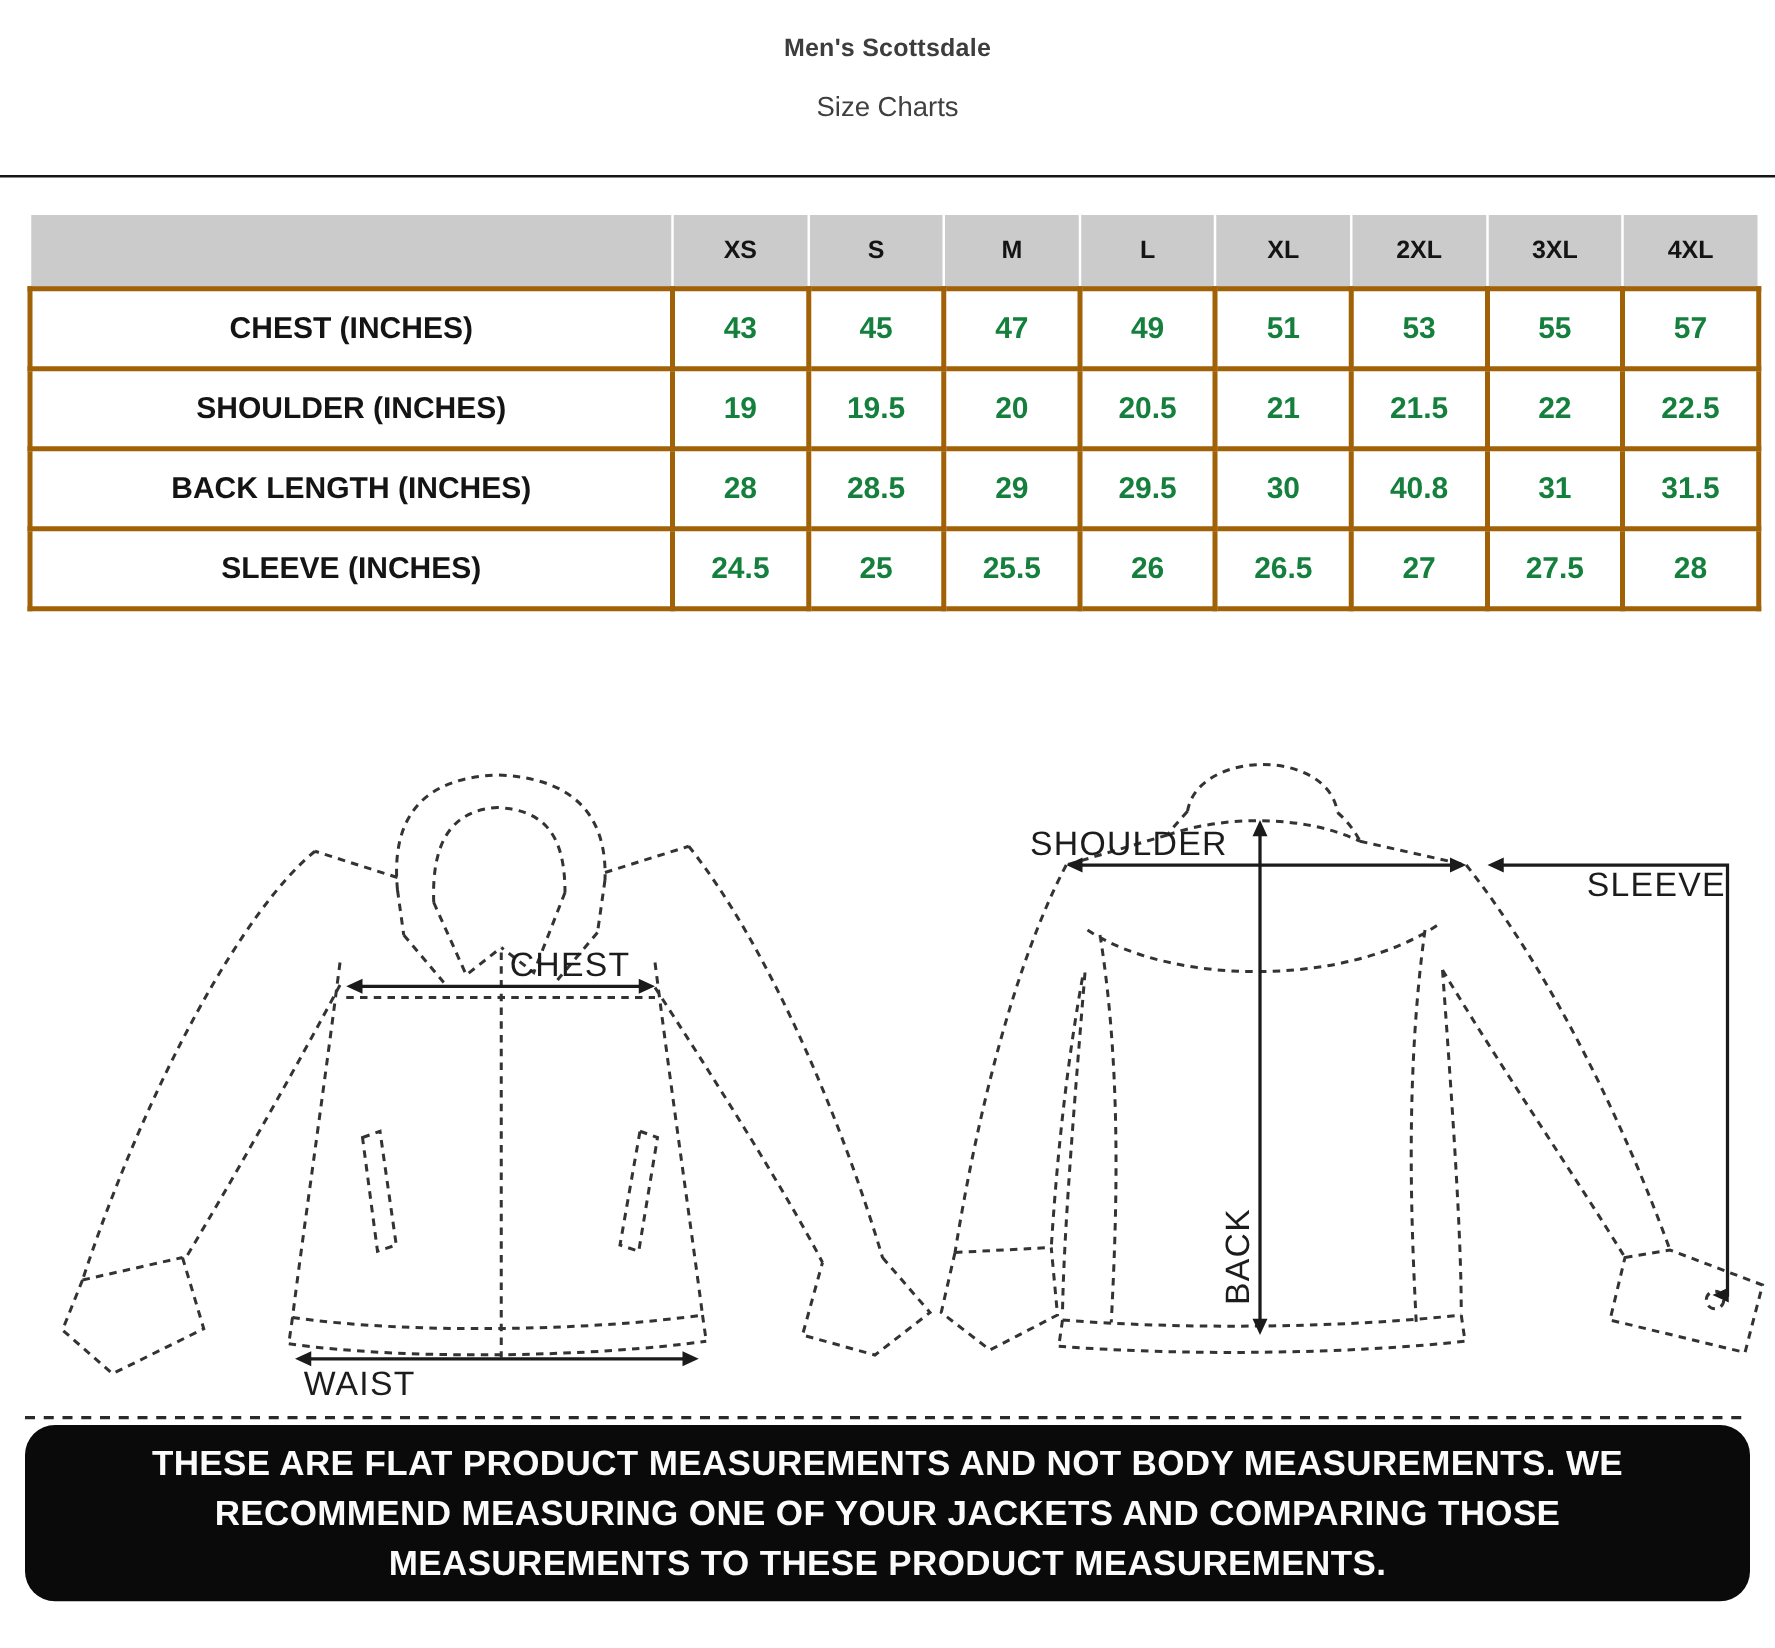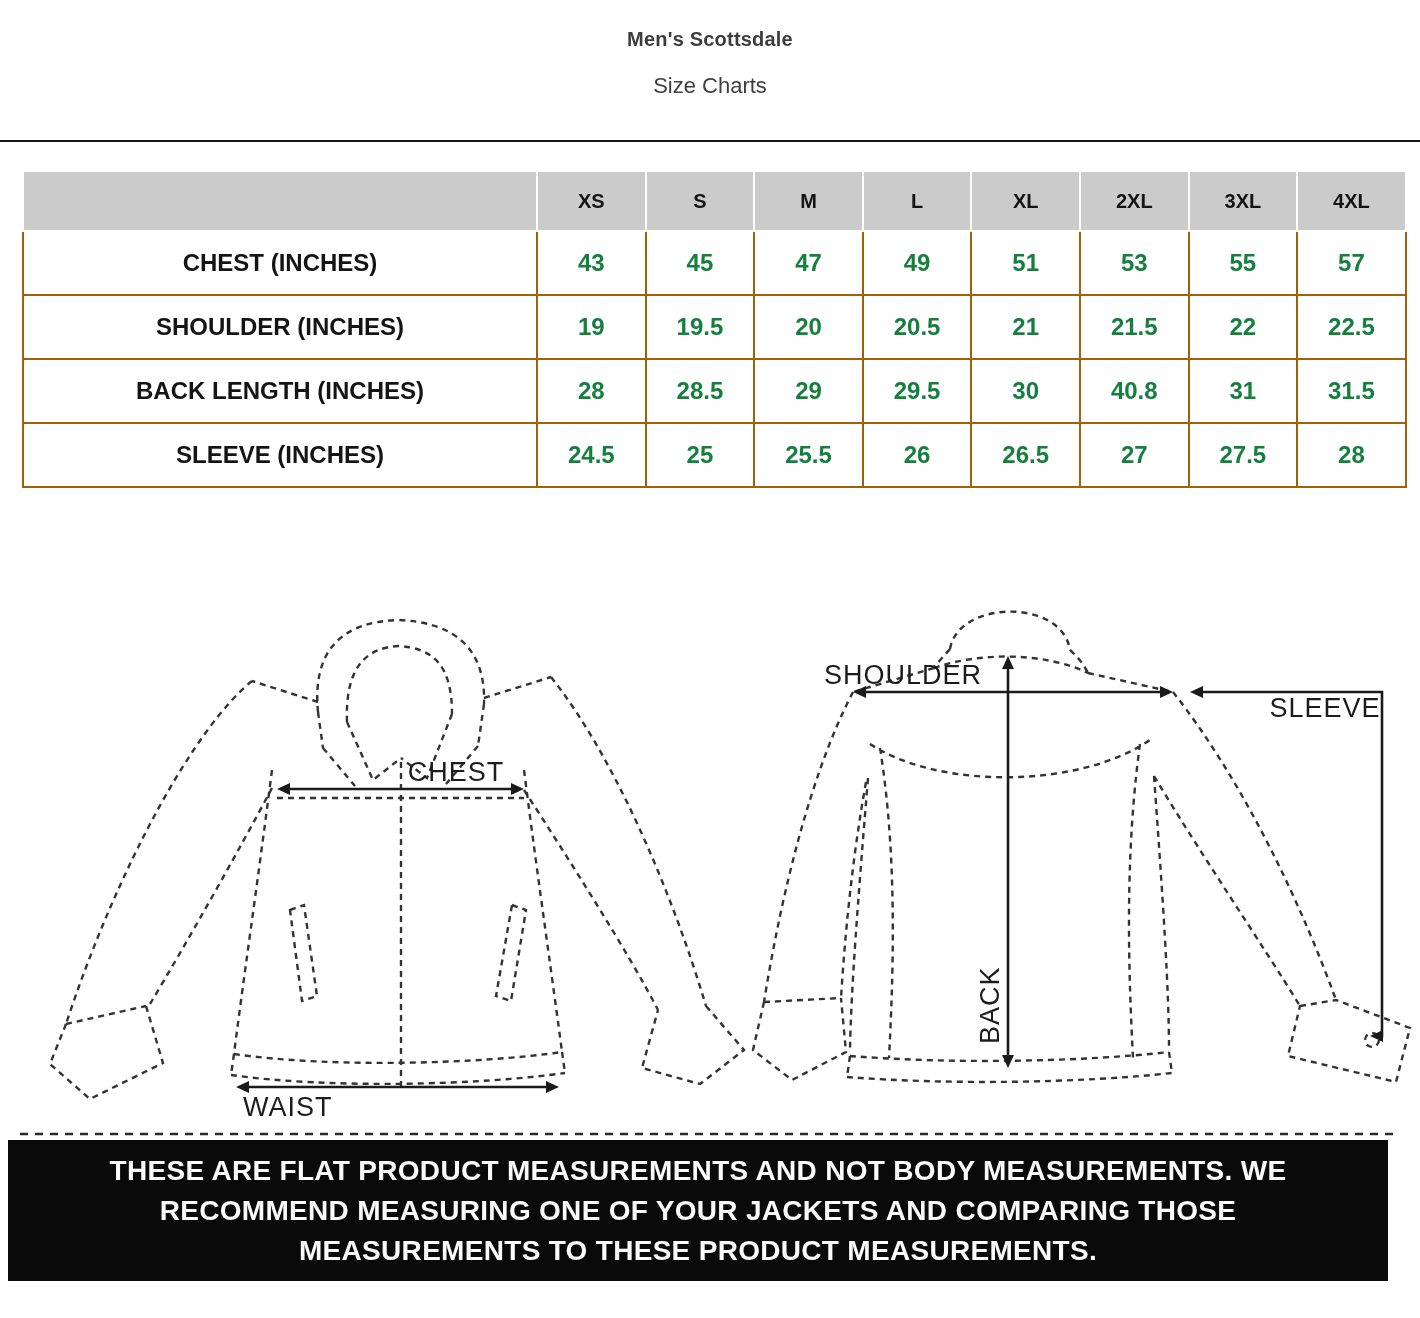--- a/index.html
+++ b/index.html
@@ -24,39 +24,39 @@
     border-collapse:collapse; table-layout:fixed;
   }
   .size-table col.c-label { width:514px; }
   .size-table col.c-size  { width:108.6px; }
   .size-table th.colhead {
     height:60px; background:#cbcbcb; border:2px solid #ffffff;
     font-size:20px; font-weight:bold; color:#141414; text-align:center;
     vertical-align:middle;
   }
   .size-table td, .size-table th.rowlabel {
-    height:64px; background:#ffffff; border:2px solid #a16207;
+    height:64px; background:#ffffff; border:4px solid #a16207;
     text-align:center; vertical-align:middle;
   }
   .size-table th.rowlabel { font-size:24px; font-weight:bold; color:#141414; }
   .size-table td { font-size:24px; font-weight:bold; color:#15803d; }
   
   svg.diagram { position:absolute; left:0; top:0; }
   .d  { fill:none; stroke:#333333; stroke-width:2.4; stroke-dasharray:6 5; }
   .db { fill:none; stroke:#2a2a2a; stroke-width:2.6; stroke-dasharray:8 7; }
   .s  { fill:none; stroke:#1b1b1b; stroke-width:2.6; }
   .ah { fill:#1b1b1b; stroke:none; }
   .measure-label {
     font-family:"Liberation Sans", sans-serif; font-size:27px; fill:#1c1c1c;
     letter-spacing:1px;
   }
   
   .footer-note {
-    position:absolute; left:8px; top:1140px; width:1380px; height:141px;
-    background:#0a0a0a; display:flex; align-items:center; justify-content:center;
+    position:absolute; left:20px; top:1140px; width:1380px; height:141px;
+    background:#0a0a0a; display:flex; align-items:center; justify-content:center;border-radius:24px;
   }
   .footer-note p {
     max-width:1230px; text-align:center; color:#fbfbfb;
     font-size:28px; font-weight:bold; line-height:40px; letter-spacing:0.3px;
   }
 </style>
 </head>
 <body>
 
 <div class="page-header">

